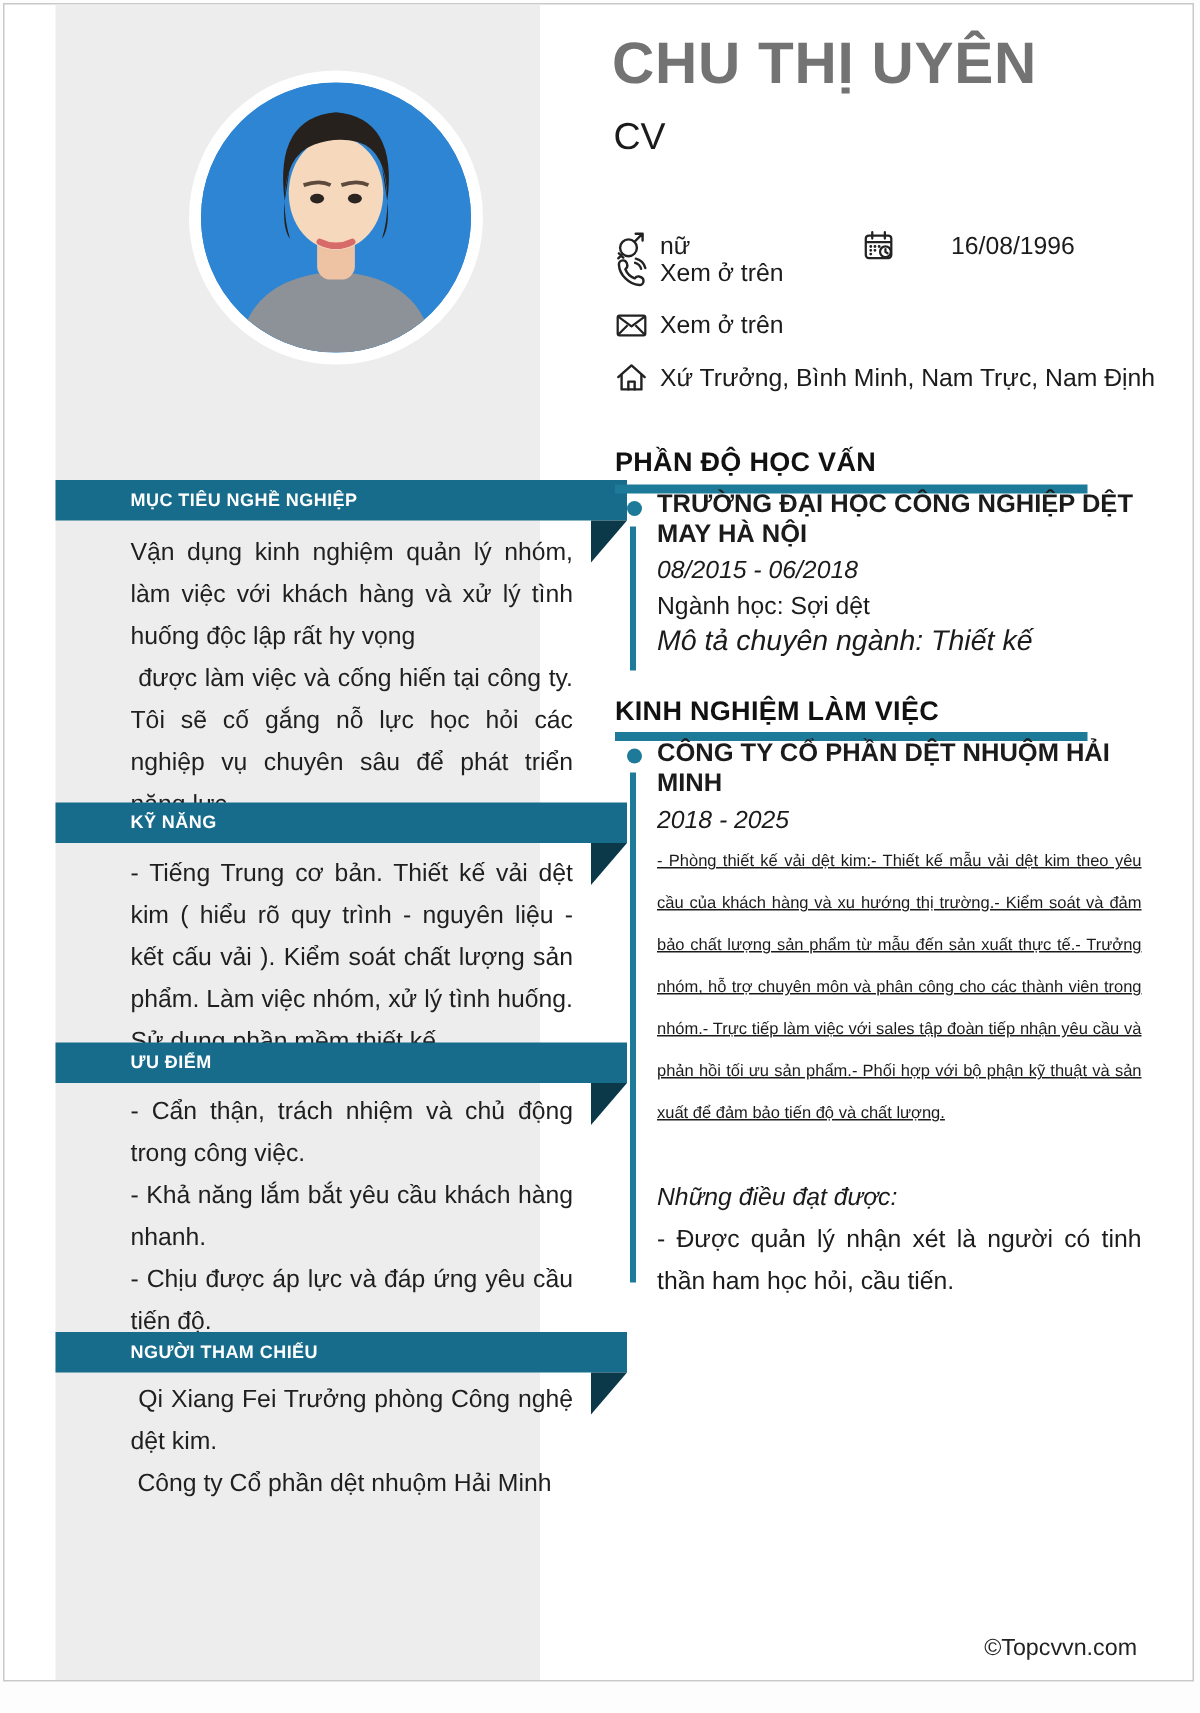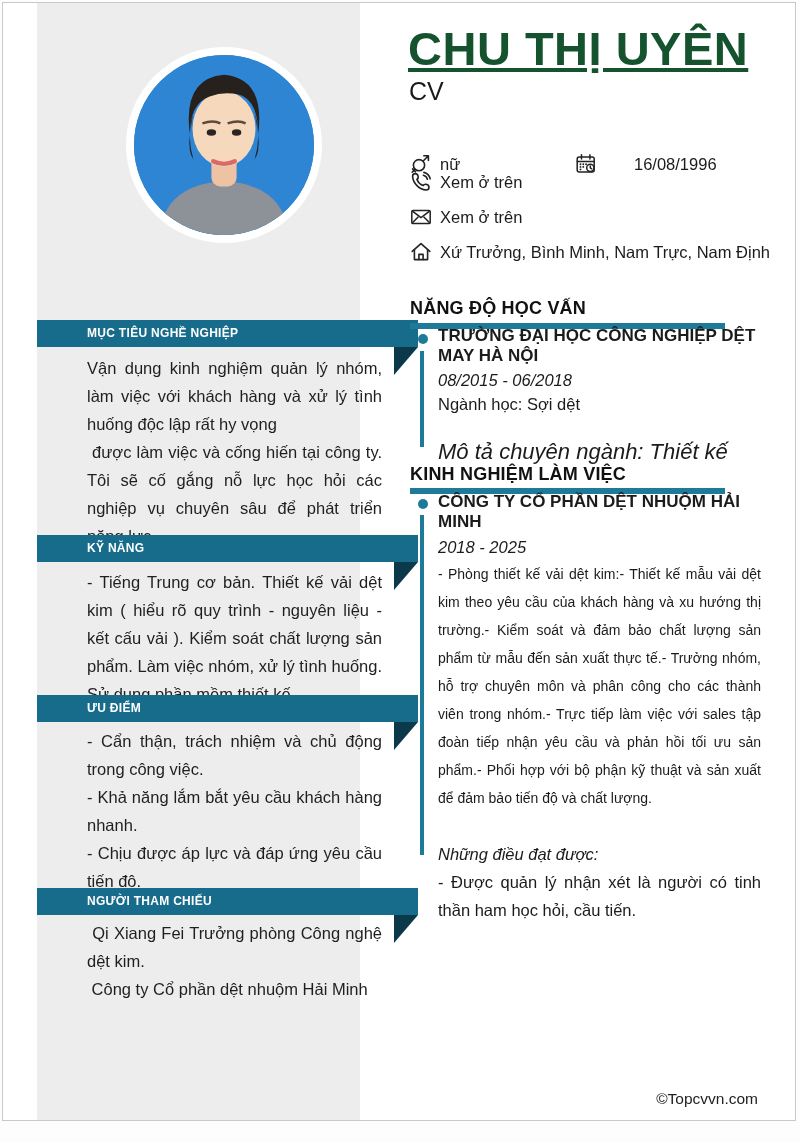--- a/index.html
+++ b/index.html
@@ -23,37 +23,37 @@
   .ribbon .fold {
     position:absolute; left:357px; top:27px; width:0; height:0;
     border-top:28px solid #0b3949; border-right:24px solid transparent;
   }
   .side-body {
     position:absolute; left:50px; width:295px; color:#1f1f1f;
     font-size:16.5px; line-height:28px; text-align:justify; white-space:pre-wrap;
   }
   
   .main { position:absolute; left:405px; top:0; width:353px; height:100%; }
-  .name { position:absolute; left:0; top:18px; font-size:47px; font-weight:bold; color:#14532d; letter-spacing:.5px; white-space:nowrap;text-decoration:underline; }
+  .name { position:absolute; left:0; top:18px; font-size:39px; font-weight:bold; color:#737373; letter-spacing:.5px; white-space:nowrap; }
   .subtitle { position:absolute; left:1px; top:74px; font-size:25px; color:#1b1b1b; }
   .c-row { position:absolute; left:2px; height:22px; display:flex; align-items:center; }
   .c-row .icon { width:22px; height:22px; margin-right:8px; flex:0 0 auto; }
   .c-row .icon svg { display:block; width:22px; height:22px; }
   .c-row .lbl { font-size:16.5px; color:#1b1b1b; white-space:nowrap; }
   .dob-cell { position:absolute; left:165px; top:0; display:flex; align-items:center; height:22px;gap:29px; }
   .sec-title { position:absolute; left:2px; font-size:18px; font-weight:bold; color:#111; letter-spacing:.2px; white-space:nowrap; }
   .sec-underline { position:absolute; left:2px; width:315px; height:6px; background:#1d7b99; }
   .dot { position:absolute; left:10px; width:10px; height:10px; border-radius:50%; background:#1d7b99; }
   .vline { position:absolute; left:12px; width:4px; background:#1d7b99; }
   .entry { position:absolute; left:30px; width:323px; color:#1b1b1b; }
   .entry .org { font-size:17px; font-weight:bold; line-height:20px; }
   .entry .period { font-size:16.5px; font-style:italic; line-height:24px; margin-top:2px; }
   .entry .plain { font-size:16.5px; line-height:24px; }
-  .entry .italic { font-size:22px; font-style:italic; line-height:24px;margin-top:24px; }
-  .entry .desc { font-size:14px; line-height:28px; text-align:justify; }
+  .entry .italic { font-size:19px; font-style:italic; line-height:24px; }
+  .entry .desc { font-size:11px; line-height:28px; text-align:justify;text-decoration:underline; }
   .entry .ach-label { font-size:16.5px; font-style:italic; line-height:28px;margin-top:28px; }
   .entry .ach { font-size:16.5px; line-height:28px; text-align:justify; }
   .footer { position:absolute; right:37px; top:1087px; font-size:15.5px; color:#222; }
 </style>
 </head>
 <body>
 
 <div class="page">
 
   <div class="sidebar">
@@ -156,21 +156,21 @@
       <span class="icon">
         <svg viewBox="0 0 22 22" fill="none" stroke="#222" stroke-width="1.6" stroke-linecap="round" stroke-linejoin="round">
           <path d="M2.2 10.4 L11 2.6 L19.8 10.4"></path>
           <path d="M4.4 8.8 V18.6 H17.6 V8.8"></path>
           <path d="M8.9 18.6 V13.4 H13.1 V18.6"></path>
         </svg>
       </span>
       <span class="lbl">Xứ Trưởng, Bình Minh, Nam Trực, Nam Định</span>
     </div>
 
-    <div class="sec-title" style="top:295px">NĂNG ĐỘ HỌC VẤN</div>
+    <div class="sec-title" style="top:295px">PHẦN ĐỘ HỌC VẤN</div>
     <div class="sec-underline" style="top:320px"></div>
     <div class="dot" style="top:331px"></div>
     <div class="vline" style="top:348px; height:96px;"></div>
     <div class="entry" style="top:323px">
       <div class="org">TRƯỜNG ĐẠI HỌC CÔNG NGHIỆP DỆT MAY HÀ NỘI</div>
       <div class="period">08/2015 - 06/2018</div>
       <div class="plain">Ngành học: Sợi dệt</div>
       <div class="italic">Mô tả chuyên ngành: Thiết kế</div>
     </div>
 

